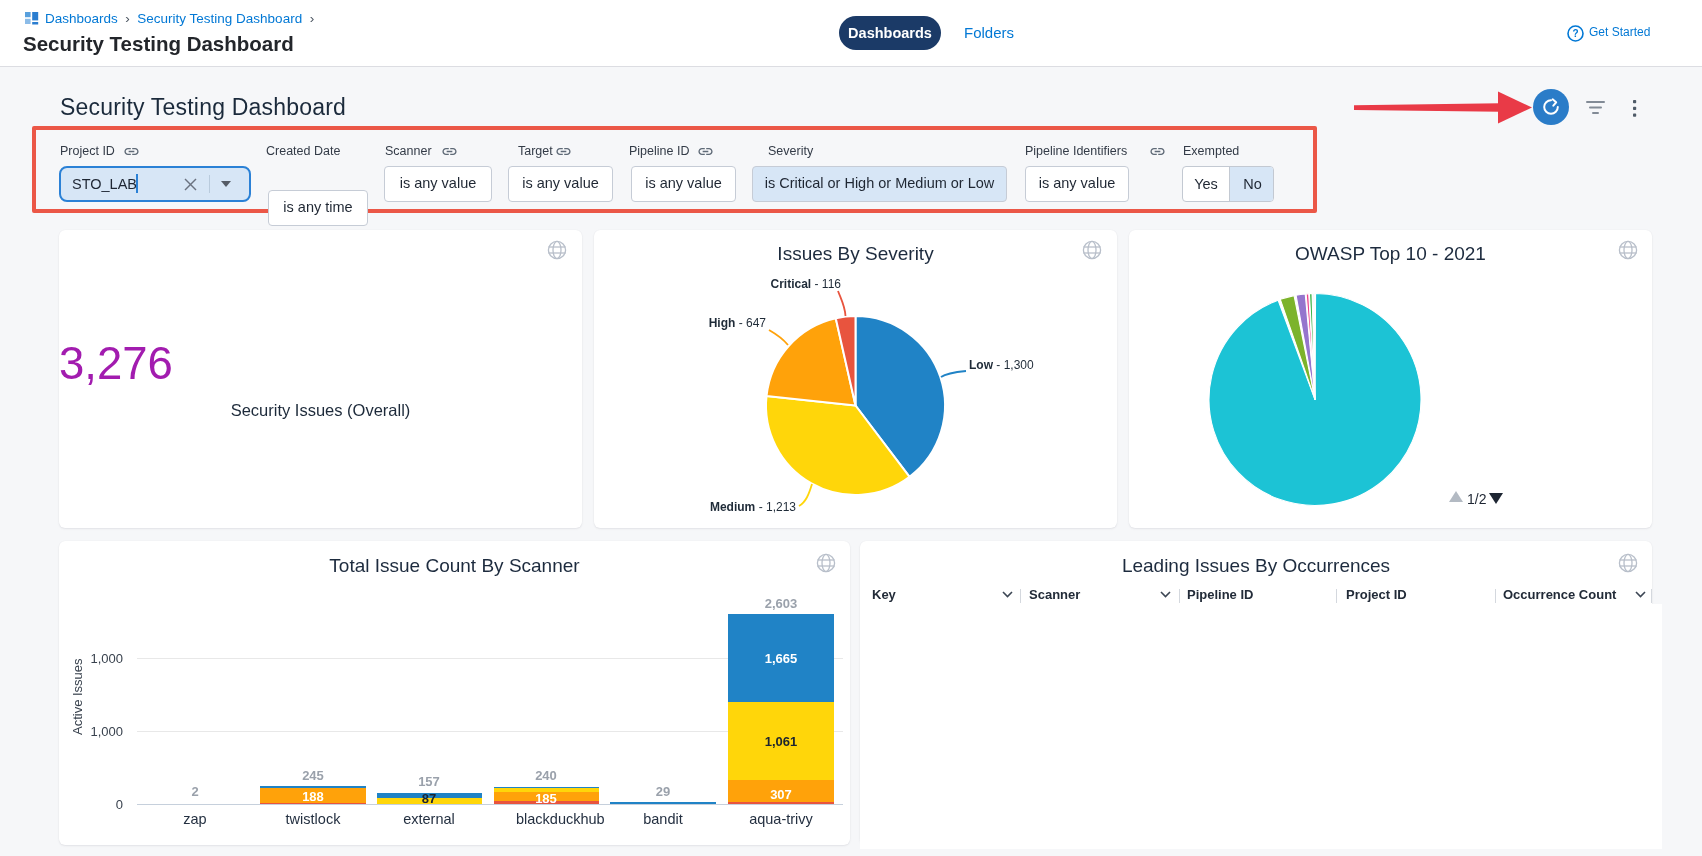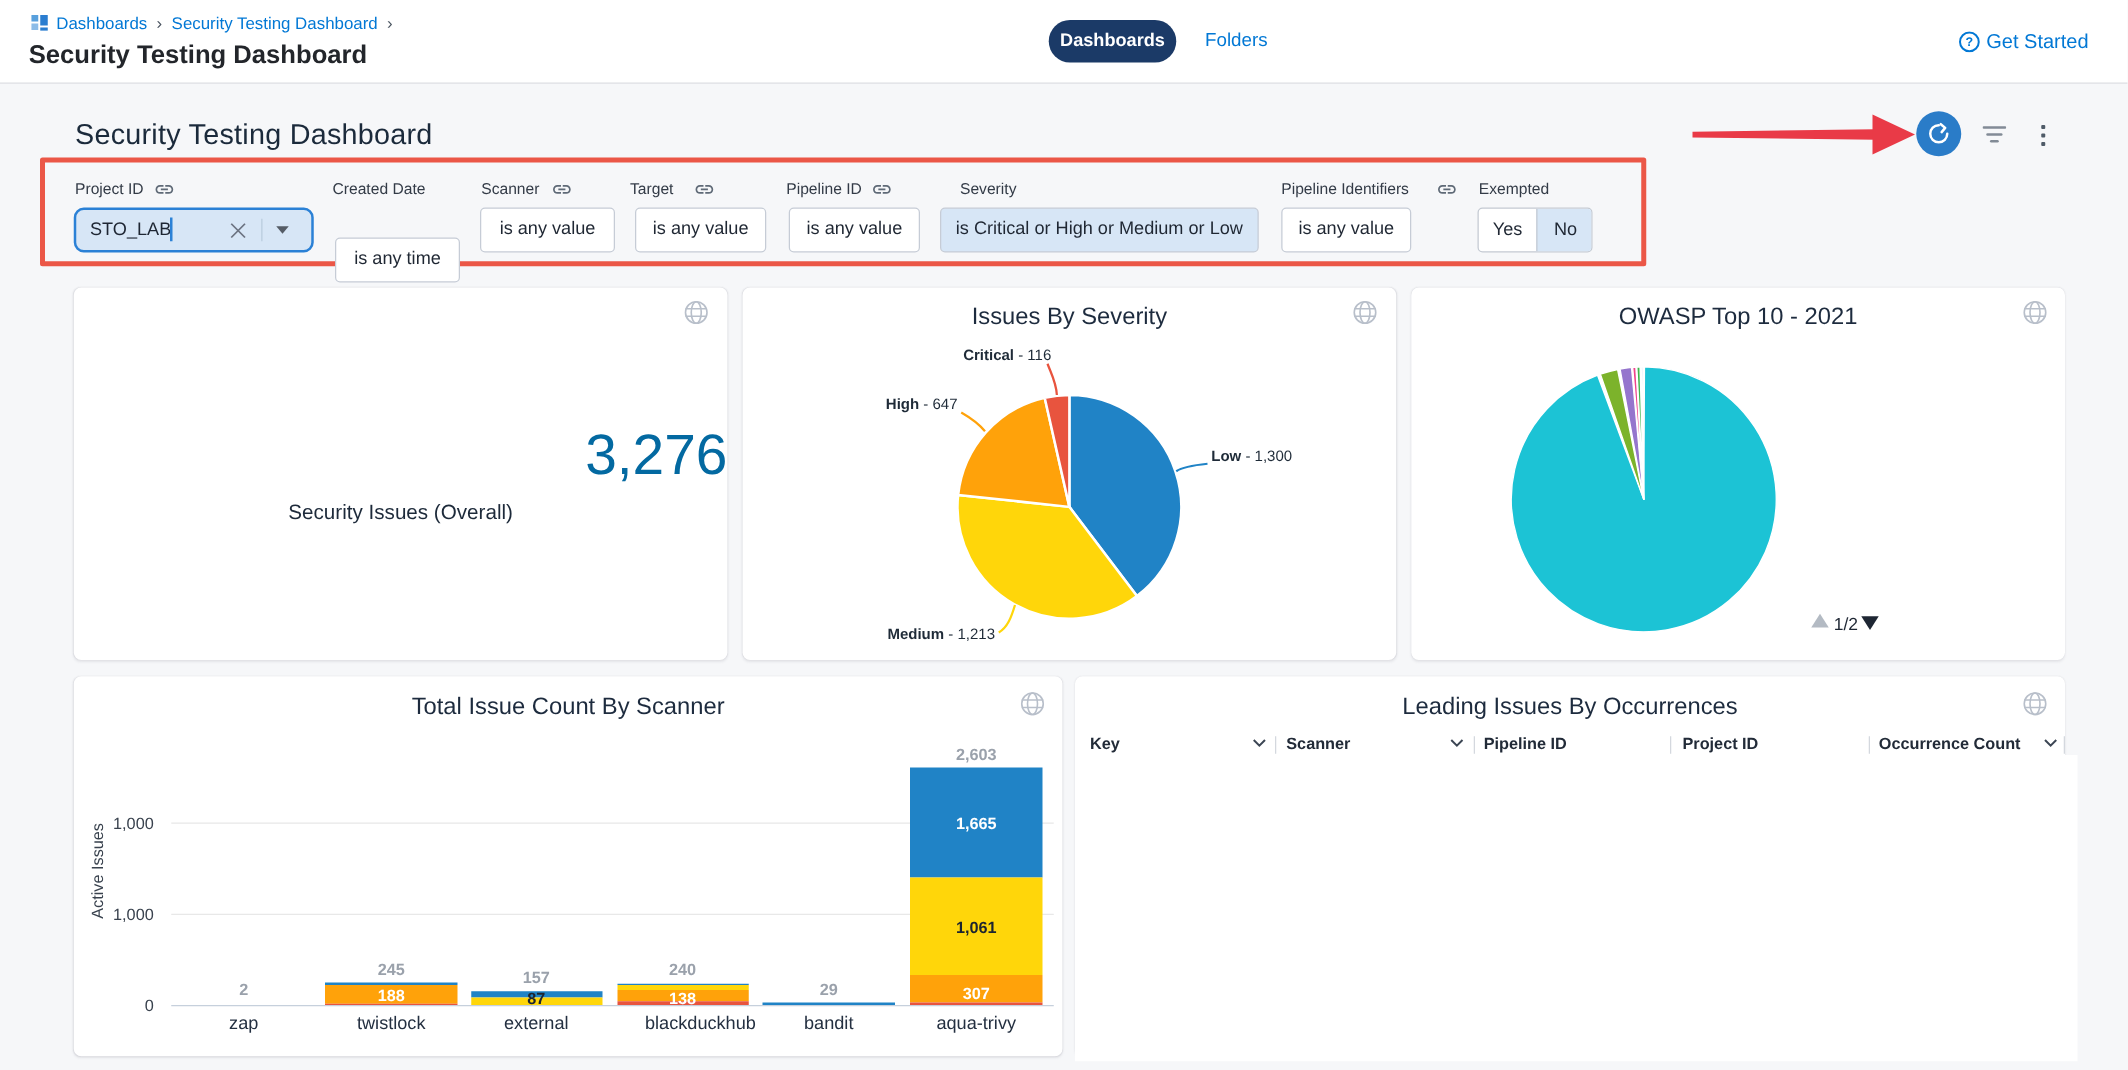--- a/index.html
+++ b/index.html
@@ -34,21 +34,21 @@
 
 
 <div class="abs" style="left:839px;top:16px;width:102px;height:34px;border-radius:17px;background:#1b3a67;color:#fff;font-size:14.5px;font-weight:bold;text-align:center;line-height:34px;">Dashboards</div>
 <div class="abs" style="left:964px;top:24px;font-size:15px;color:#0278d5;">Folders</div>
 
 
 <svg class="abs" style="left:1567px;top:25px" width="17" height="17" viewBox="0 0 17 17">
   <circle cx="8.5" cy="8.5" r="7.5" fill="none" stroke="#0278d5" stroke-width="1.6"></circle>
   <text x="8.5" y="12" text-anchor="middle" font-size="10" font-weight="bold" fill="#0278d5" font-family="Liberation Sans">?</text>
 </svg>
-<div class="abs" style="left:1589px;top:25px;font-size:16px;color:#0278d5;">Get Started</div>
+<div class="abs" style="left:1589px;top:25px;font-size:12px;color:#0278d5;">Get Started</div>
 
 
 <div class="abs" style="left:60px;top:94px;font-size:23px;font-weight:500;letter-spacing:0.2px;color:#1b2a3b;">Security Testing Dashboard</div>
 
 
 <div class="abs" style="left:1533px;top:89px;width:36px;height:36px;border-radius:50%;background:#2a7cc8;"></div>
 <svg class="abs" style="left:1541px;top:97px" width="20" height="20" viewBox="0 0 20 20">
   <path d="M10 3.2 A6.8 6.8 0 1 0 16.8 10" fill="none" stroke="#fff" stroke-width="2" stroke-linecap="round"></path>
   <path d="M10 3.2 L14.6 3.2 L14.6 7.6" fill="none" stroke="#fff" stroke-width="2" stroke-linecap="round" stroke-linejoin="round" transform="rotate(40 12 5)"></path>
 </svg>
@@ -69,21 +69,21 @@
   <path d="M148,6.5 L182,22.5 L148,38.5 Z" fill="#e93a47"></path>
 </svg>
 
 
 <div class="abs" style="left:32px;top:126px;width:1285px;height:87px;border:4px solid #eb5747;border-radius:2px;"></div>
 
 
 <div class="flabel" style="left:60px;">Project ID</div>
 <div class="flabel" style="left:266px;">Created Date</div>
 <div class="flabel" style="left:385px;">Scanner</div>
-<div class="flabel" style="left:504px;">Target</div>
+<div class="flabel" style="left:518px;">Target</div>
 <div class="flabel" style="left:629px;">Pipeline ID</div>
 <div class="flabel" style="left:768px;text-align:right;">Severity</div>
 <div class="flabel" style="left:1025px;">Pipeline Identifiers</div>
 <div class="flabel" style="left:1183px;">Exempted</div>
 
 
 <g id="linkicons"></g>
 <svg class="abs" style="left:123px;top:143px" width="17" height="17" viewBox="0 0 24 24">
     <path fill="#5f6a77" d="M3.9,12c0-1.71,1.39-3.1,3.1-3.1h4V7H7c-2.76,0-5,2.24-5,5s2.24,5,5,5h4v-1.9H7C5.29,15.1,3.9,13.71,3.9,12z M8,13h8v-2H8V13z M17,7h-4v1.9h4c1.71,0,3.1,1.39,3.1,3.1s-1.39,3.1-3.1,3.1h-4V17h4c2.76,0,5-2.24,5-5S19.76,7,17,7z"></path>
   </svg>
@@ -125,21 +125,21 @@
   <div style="position:absolute;left:0;top:0;width:46px;height:36px;font-size:14.5px;color:#1f2733;text-align:center;line-height:34px;">Yes</div>
   <div style="position:absolute;left:46px;top:0;width:46px;height:36px;background:#d7e6f6;border-left:1px solid #c3c9d2;font-size:14.5px;color:#1f2733;text-align:center;line-height:34px;">No</div>
 </div>
 
 
 <div class="card" style="left:59px;top:230px;width:523px;height:298px;"></div>
 <div class="card" style="left:594px;top:230px;width:523px;height:298px;"></div>
 <div class="card" style="left:1129px;top:230px;width:523px;height:298px;"></div>
 
 
-<div class="abs" style="left:59px;top:338px;width:523px;text-align:right;font-size:45.5px;color:#0369a1;">3,276</div>
+<div class="abs" style="left:59px;top:338px;width:523px;text-align:left;font-size:45.5px;color:#a21caf;">3,276</div>
 <div class="abs" style="left:59px;top:401px;width:523px;text-align:center;font-size:16.5px;color:#1d2a3a;">Security Issues (Overall)</div>
 
 
 <div class="ctitle" style="left:594px;top:243px;width:523px;">Issues By Severity</div>
 <svg class="abs" style="left:594px;top:230px" width="523" height="298" viewBox="0 0 523 298">
   <g stroke="#fff" stroke-width="2" stroke-linejoin="round">
     <path d="M261.5,175.5 L261.50,86.00 A89.5,89.5 0 0 1 315.54,246.84 Z" fill="#2083C6"></path>
     <path d="M261.5,175.5 L315.54,246.84 A89.5,89.5 0 0 1 172.52,165.91 Z" fill="#FFD60A"></path>
     <path d="M261.5,175.5 L172.52,165.91 A89.5,89.5 0 0 1 241.75,88.21 Z" fill="#FFA20A"></path>
     <path d="M261.5,175.5 L241.75,88.21 A89.5,89.5 0 0 1 261.50,86.00 Z" fill="#E8543E"></path>
@@ -208,21 +208,21 @@
 
 
 <div class="glabel" style="left:165px;top:784px;width:60px;">2</div>
 <div class="glabel" style="left:283px;top:768px;width:60px;">245</div>
 <div class="glabel" style="left:399px;top:774px;width:60px;">157</div>
 <div class="glabel" style="left:516px;top:768px;width:60px;">240</div>
 <div class="glabel" style="left:633px;top:784px;width:60px;">29</div>
 <div class="glabel" style="left:746px;top:596px;width:70px;">2,603</div>
 <div class="blabel" style="left:283px;top:789px;width:60px;">188</div>
 <div class="blabel" style="left:399px;top:791px;width:60px;color:#1c2430;">87</div>
-<div class="blabel" style="left:516px;top:791px;width:60px;">138</div>
+<div class="blabel" style="left:516px;top:791px;width:60px;">185</div>
 <div class="blabel" style="left:746px;top:787px;width:70px;">307</div>
 <div class="blabel" style="left:746px;top:734px;width:70px;color:#1c2430;">1,061</div>
 <div class="blabel" style="left:746px;top:651px;width:70px;">1,665</div>
 
 
 <div class="cat" style="left:165px;width:60px;">zap</div>
 <div class="cat" style="left:283px;width:60px;">twistlock</div>
 <div class="cat" style="left:399px;width:60px;">external</div>
 <div class="cat" style="left:516px;width:60px;">blackduckhub</div>
 <div class="cat" style="left:633px;width:60px;">bandit</div>

